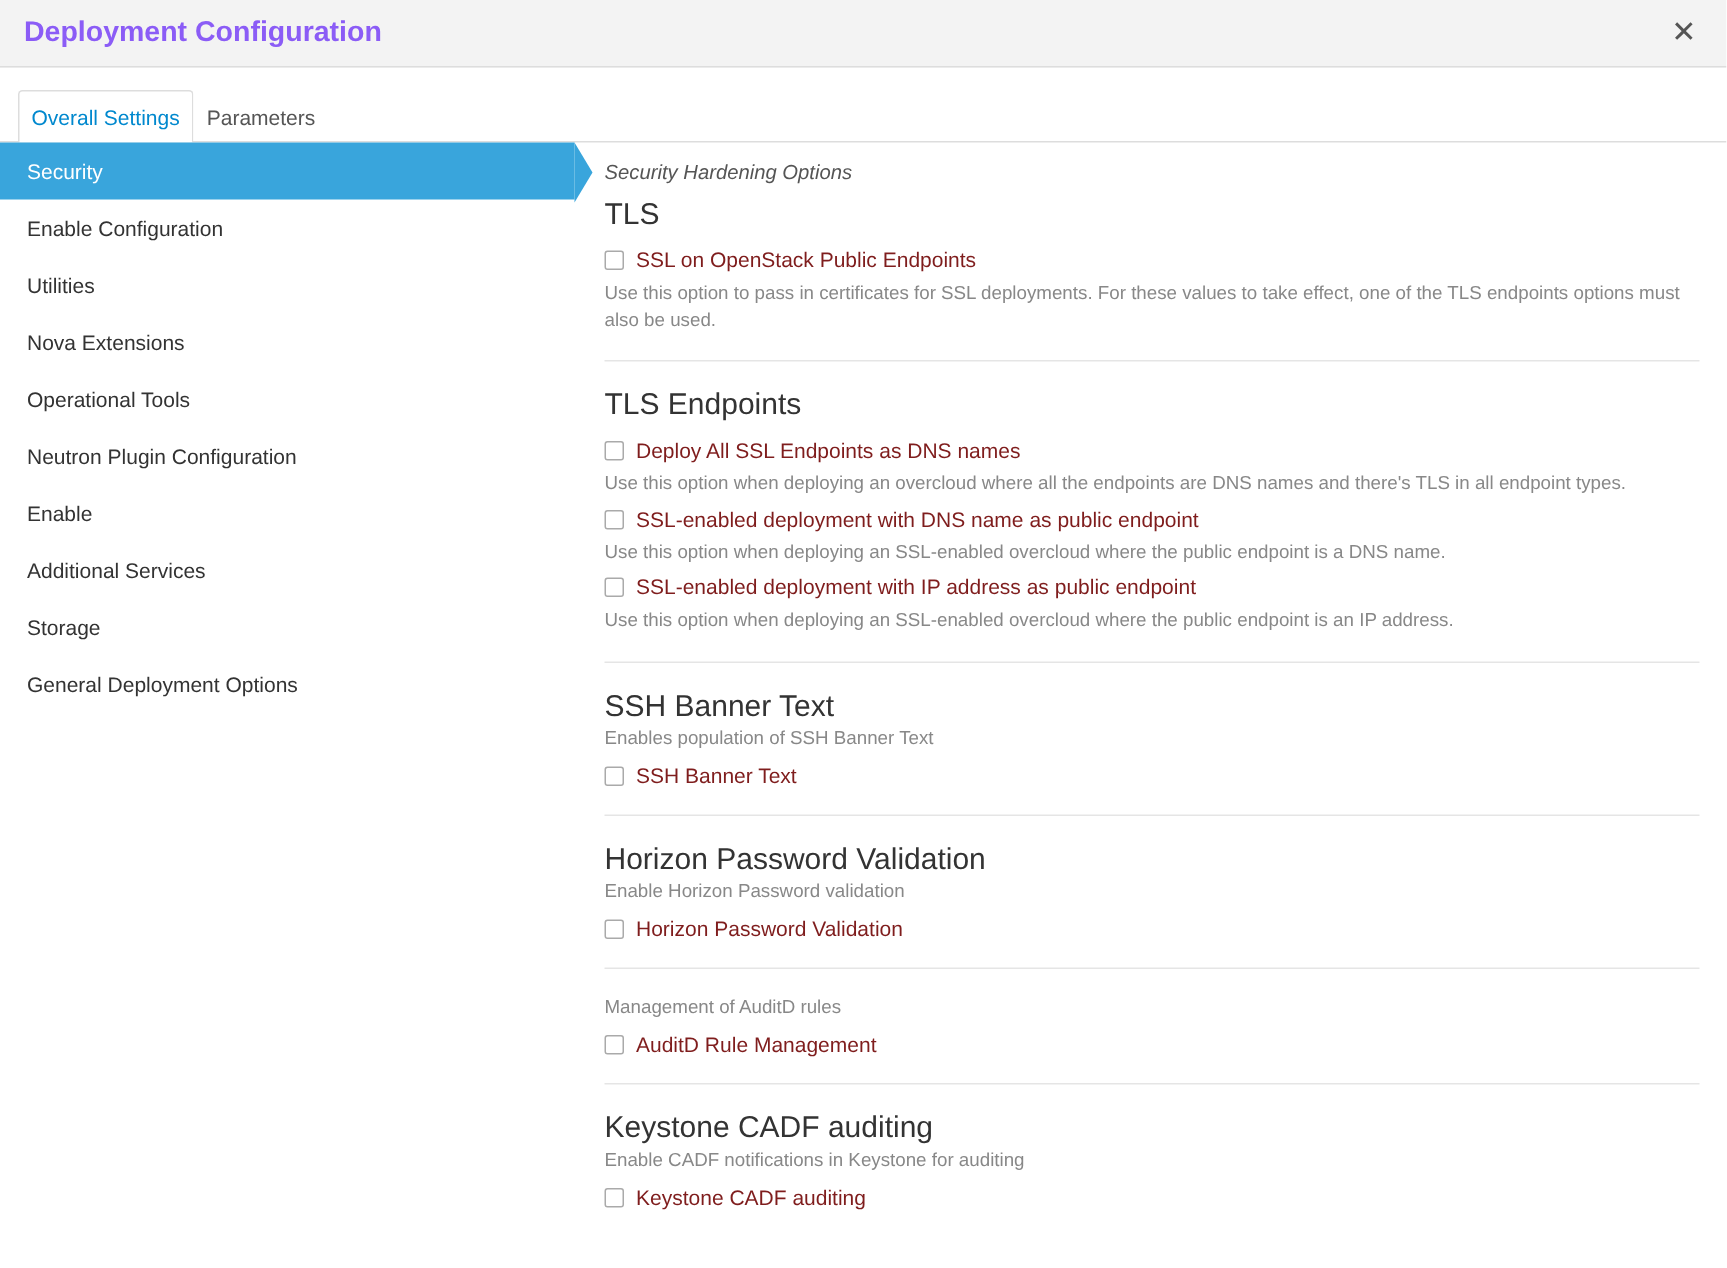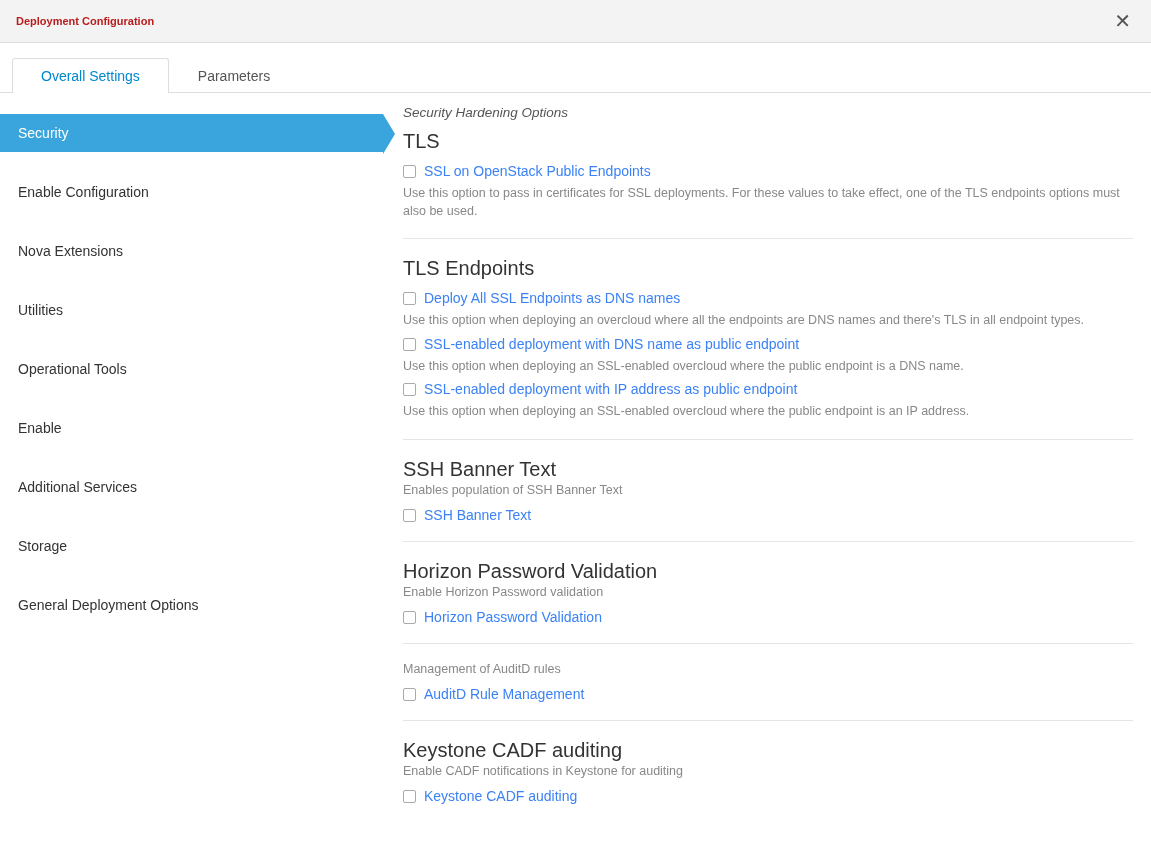--- a/index.html
+++ b/index.html
@@ -13,38 +13,38 @@
 .header {
   background: #f3f3f3;
   border-bottom: 1px solid #ddd;
   padding: 11px 16px;
   display: flex;
   justify-content: space-between;
   align-items: center;
 }
 .header-title {
   font-weight: 600;
-  font-size: 11px;
-  color: #b91c1c;
+  font-size: 19px;
+  color: #8b5cf6;
 }
 .close-btn {
   font-size: 20px;
   font-weight: 300;
   color: #555;
   cursor: pointer;
   line-height: 1;
   padding: 0 4px;
 }
 .tabs-row {
   padding: 14px 12px 0 12px;
   border-bottom: 1px solid #ddd;
   display: flex;
 }
 .tab {
-  padding: 9px 28px;
+  padding: 9px 8px;
   font-size: 14px;
   color: #555;
   cursor: pointer;
   border: 1px solid transparent;
   border-bottom: none;
   position: relative;
   top: 1px;
 }
 .tab.active {
   color: #0088ce;
@@ -58,21 +58,20 @@
 .sidebar {
   width: 383px;
   flex-shrink: 0;
 }
 .sidebar-item {
   padding: 11px 18px;
   font-size: 14px;
   color: #333;
   cursor: pointer;
   position: relative;
-  margin-top: 21px;
 }
 .sidebar-item.active {
   background: #39a5dc;
   color: #fff;
 }
 .sidebar-item.active::after {
   content: "";
   position: absolute;
   right: -12px;
   top: 0;
@@ -119,21 +118,21 @@
   width: 13px; height: 13px;
   border: 1px solid #aaa;
   border-radius: 2px;
   background: #fff;
   margin-top: 2px;
   flex-shrink: 0;
   cursor: pointer;
 }
 .check-label {
   font-size: 14px;
-  color: #3b82f6;
+  color: #7f1d1d;
 }
 .help-text {
   font-size: 12.5px;
   color: #888;
   margin-top: 6px;
   line-height: 1.4;
 }
 </style>
 </head>
 <body>
@@ -155,27 +154,30 @@
 <div class="body-row">
 
   <div class="sidebar">
     <div class="sidebar-item active">
       <span>Security</span>
     </div>
     <div class="sidebar-item">
       <span>Enable Configuration</span>
     </div>
     <div class="sidebar-item">
+      <span>Utilities</span>
+    </div>
+    <div class="sidebar-item">
       <span>Nova Extensions</span>
     </div>
     <div class="sidebar-item">
-      <span>Utilities</span>
-    </div>
-    <div class="sidebar-item">
       <span>Operational Tools</span>
+    </div>
+    <div class="sidebar-item">
+      <span>Neutron Plugin Configuration</span>
     </div>
     <div class="sidebar-item">
       <span>Enable</span>
     </div>
     <div class="sidebar-item">
       <span>Additional Services</span>
     </div>
     <div class="sidebar-item">
       <span>Storage</span>
     </div>

